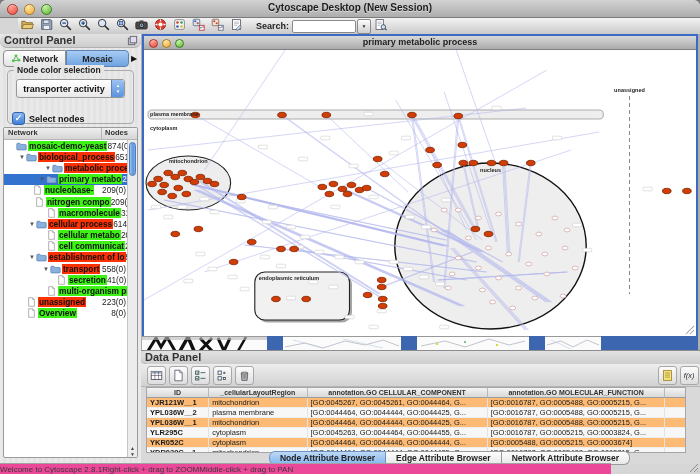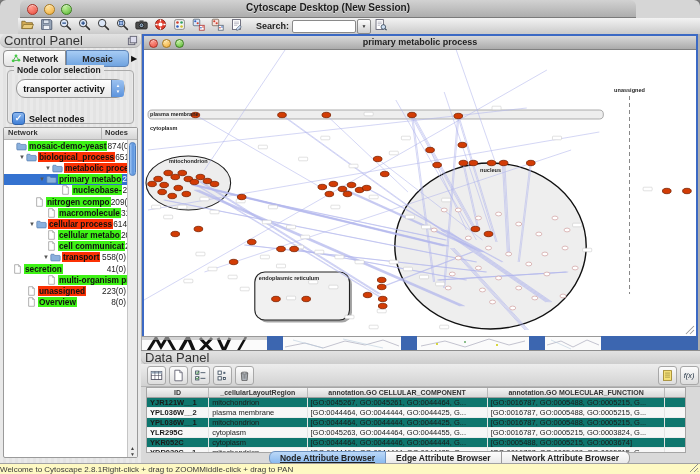--- a/index.html
+++ b/index.html
@@ -1,56 +1,56 @@
 <!DOCTYPE html>
 <html><head>
 <meta charset="utf-8">
 <style>
   html,body{margin:0;padding:0;background:#888;}
   body{font-family:"Liberation Sans",sans-serif;-webkit-font-smoothing:antialiased;}
   #app{position:relative;width:700px;height:474px;background:#d6d6d6;overflow:hidden;
        border-radius:6px 6px 0 0;box-shadow:0 0 4px rgba(0,0,0,.5);}
   
-  #titlebar{position:absolute;left:0;top:0;width:616px;height:17px;
-    background:linear-gradient(#d2d2d2,#adadad);border-bottom:1px solid #7a7a7a;border-radius:6px 6px 0 0;margin-left:20px;}
+  #titlebar{position:absolute;left:0;top:0;width:700px;height:17px;
+    background:linear-gradient(#d2d2d2,#adadad);border-bottom:1px solid #7a7a7a;border-radius:6px 6px 0 0;}
   .lights{position:absolute;left:7px;top:4px;display:flex;gap:6px;}
   .light{width:9px;height:9px;border-radius:50%;box-shadow:inset 0 1px 1px rgba(255,255,255,.6);}
   .light.red{background:radial-gradient(circle at 35% 30%,#ff9a8d,#e8493a);border:.5px solid #a93127;}
   .light.yellow{background:radial-gradient(circle at 35% 30%,#ffe29a,#f0a832);border:.5px solid #a87a1f;}
   .light.green{background:radial-gradient(circle at 35% 30%,#c0f09a,#53b52e);border:.5px solid #3c7d1f;}
   #win-title{position:absolute;left:0;right:0;top:2px;text-align:center;font-size:10px;font-weight:bold;color:#1c1c1c;text-shadow:0 1px 0 rgba(255,255,255,.5);}
   
   #toolbar{position:absolute;left:18px;top:18px;width:700px;height:16px;
     background:linear-gradient(#f3f3f3,#cacaca);border-bottom:1px solid #8d8d8d;
     display:flex;align-items:center;}
   .tb-btn{display:inline-flex;width:15px;height:15px;align-items:center;justify-content:center;margin:0 2px;}
   .tb-btn svg{width:13px;height:13px;}
   .tb-gap{width:12px;}
   #search-label{font-size:9px;font-weight:bold;color:#222;margin:0 3px 0 10px;}
   #search-input{width:58px;height:11px;border:1px solid #8a8a8a;border-radius:2px;font-size:8px;padding:0 2px;background:#fff;}
   #search-combo{width:12px;height:13px;margin-left:1px;border:1px solid #8a8a8a;border-radius:2px;
     background:linear-gradient(#fdfdfd,#cfcfcf);font-size:5px;line-height:13px;text-align:center;color:#333;}
   
   #control-panel{position:absolute;left:0;top:34px;width:141px;height:429px;
     background:repeating-linear-gradient(90deg,#e9e9e9 0 3px,#e3e3e3 3px 6px);border-right:1px solid #9a9a9a;}
-  .panel-title{height:13px;line-height:13px;font-size:13px;font-weight:normal;color:#333;padding-left:4px;
+  .panel-title{height:13px;line-height:13px;font-size:11px;font-weight:bold;color:#333;padding-left:4px;
     background:linear-gradient(#e2e2e2,#cdcdcd);border-bottom:1px solid #b0b0b0;position:relative;border-radius:7px;}
   .float-btn{position:absolute;right:3px;top:1px;width:11px;height:11px;}
   #cp-tabs{position:absolute;left:3px;top:16px;right:2px;height:17px;display:flex;align-items:center;}
   .cp-tab{flex:1;height:15px;display:flex;align-items:center;justify-content:center;gap:2px;
     border:1px solid #8f8f8f;background:linear-gradient(#fdfdfd,#e4e4e4);font-size:9px;font-weight:bold;color:#222;}
   .cp-tab:first-child{border-radius:4px 0 0 4px;}
   .cp-tab.active{background:linear-gradient(#a7ccf4,#6fa3e0);border-color:#5d83b5;border-radius:0 4px 4px 0;}
   .cp-tab svg{width:10px;height:10px;}
   #cp-tab-arrow{width:10px;font-size:8px;color:#111;text-align:center;}
   #node-color-group{position:absolute;left:5px;top:36px;right:5px;height:36px;
     border:1px solid #aaa;border-radius:4px;}
   #node-color-group .legend{position:absolute;top:-6px;left:6px;background:inherit;
     background:#e6e6e6;padding:0 3px;font-size:8.5px;font-weight:bold;color:#222;}
-  .combo-select{position:absolute;left:8px;right:8px;top:8px;height:17px;border:1px solid #979797;border-radius:9px;
+  .combo-select{position:absolute;left:8px;right:8px;top:8px;height:17px;border:1px solid #979797;border-radius:3px;
     background:linear-gradient(#ffffff,#e8e8e8);display:flex;align-items:center;justify-content:flex-end;}
   .combo-select .val{flex:1;font-size:9px;font-weight:bold;color:#111;text-align:center;}
   .combo-select .stepper{width:13px;height:17px;border-radius:0 3px 3px 0;border-left:1px solid #5d83b5;
     background:linear-gradient(#9cc2f0,#5b93dd);color:#fff;font-size:4.5px;line-height:5.5px;text-align:center;padding-top:3px;box-sizing:border-box;}
   #select-nodes{position:absolute;left:12px;top:78px;display:flex;align-items:center;gap:4px;}
   .aqua-check{width:11px;height:11px;border-radius:3px;border:1px solid #2d62ac;
     background:linear-gradient(#8cb8f0,#3f7fd6);color:#fff;font-size:9px;line-height:11px;text-align:center;font-weight:bold;}
   #select-nodes label{font-size:9px;font-weight:bold;color:#111;}
   #tree-box{position:absolute;left:3px;top:93px;right:3px;bottom:5px;background:#fff;border:1px solid #9a9a9a;border-radius:2px;}
   #tree-header{height:11px;display:flex;background:linear-gradient(#efefef,#d5d5d5);border-bottom:1px solid #b5b5b5;
@@ -87,37 +87,37 @@
   .bs.blue{background:#3c66b0;}
   .bs svg{width:100%;height:14px;display:block;}
   
   #data-panel{position:absolute;left:141px;top:350px;width:617px;height:113px;background:#d9d9d9;border-top:1px solid #8d8d8d;}
   #dp-toolbar{position:absolute;left:0;top:13px;right:0;height:22px;display:flex;align-items:center;
     background:linear-gradient(#ededed,#d2d2d2);border-bottom:1px solid #b5b5b5;}
   .dp-btn{width:17px;height:17px;margin:0 1.5px;border:1px solid #a8a8a8;border-radius:3px;background:linear-gradient(#fcfcfc,#ddd);
     display:inline-flex;align-items:center;justify-content:center;}
   .dp-btn svg{width:13px;height:13px;}
   #dp-tb-right{margin-left:auto;margin-right:14px;display:flex;}
-  #dp-table-wrap{position:absolute;left:5px;top:36px;width:538px;height:64px;background:#0f766e;border:1px solid #a5a5a5;overflow:hidden;}
+  #dp-table-wrap{position:absolute;left:5px;top:36px;width:538px;height:64px;background:#fdba74;border:1px solid #a5a5a5;overflow:hidden;}
   table{border-collapse:collapse;table-layout:fixed;width:637px;}
   th{height:9px;font-size:7px;font-weight:bold;color:#333;background:linear-gradient(#f4f4f4,#d8d8d8);
      border-right:1px solid #b9b9b9;border-bottom:1px solid #9e9e9e;overflow:hidden;white-space:nowrap;padding:0 2px;}
   td{height:9px;font-size:7.5px;color:#1a1a1a;border-right:1px solid #e3e3e3;border-bottom:1px solid #ededed;
      overflow:hidden;white-space:nowrap;padding:0 3px;}
   td.id{font-weight:bold;}
   tr:nth-child(even) td{background:#f7f7f7;}
   #dp-scroll{position:absolute;right:3px;top:36px;width:10px;height:64px;background:#ececec;border:1px solid #b5b5b5;}
   #dp-tabs{position:absolute;left:0;right:0;top:100px;display:flex;justify-content:center;}
   .dp-tab{height:12px;line-height:12px;padding:0 10px;font-size:8.5px;font-weight:bold;color:#222;
     background:linear-gradient(#fdfdfd,#e8e8e8);border:1px solid #9a9a9a;border-left:none;}
-  .dp-tab:first-child{border-left:1px solid #9a9a9a;border-radius:6px 0 0 6px;text-decoration:underline;}
+  .dp-tab:first-child{border-left:1px solid #9a9a9a;border-radius:6px 0 0 6px;}
   .dp-tab:last-child{border-radius:0 6px 6px 0;}
   .dp-tab.active{background:linear-gradient(#bcd8f7,#85b7ee);border-color:#6f94c2;}
   
-  #statusbar{position:absolute;left:0;top:463px;width:700px;height:11px;background:#fef9c3;border-top:1px solid #a2a2a2;
+  #statusbar{position:absolute;left:0;top:463px;width:611px;height:11px;background:#ec4899;border-top:1px solid #a2a2a2;
     font-size:8px;color:#3a3a3a;display:flex;align-items:center;}
   #statusbar span{margin-left:0;}
   #status-0{margin-left:8px;}
   #status-1{margin-left:55px;}
   #status-2{margin-left:40px;}
   #win-grip{position:absolute;right:1px;bottom:1px;width:10px;height:10px;}
 </style>
 </head>
 <body>
 
@@ -312,21 +312,21 @@
           <div class="tree-row selected" style="padding-left: 34px;">
             <span class="tw-exp">▼</span>
             <span class="tw-icon">
               <svg viewBox="0 0 14 12">
                 <path d="M1 3.5c0-.6.4-1 1-1h3l1 1.5h6c.6 0 1 .4 1 1V10c0 .6-.4 1-1 1H2c-.6 0-1-.4-1-1z" fill="#8ab0dd" stroke="#4a72a8" stroke-width=".8"></path>
               </svg>
             </span>
             <span class="tw-label green">primary metabo</span>
             <span class="tw-count">209(...</span>
           </div>
-          <div class="tree-row" style="padding-left: 48px; text-align: center;">
+          <div class="tree-row" style="padding-left: 20px; text-align: center;">
             <span class="tw-exp"></span>
             <span class="tw-icon">
               <svg viewBox="0 0 12 14">
                 <path d="M2 1h5.5L10 3.5V13H2z" fill="#fff" stroke="#888" stroke-width=".9"></path>
                 <path d="M7.5 1v2.5H10" fill="none" stroke="#888" stroke-width=".7"></path>
               </svg>
             </span>
             <span class="tw-label green">nucleobase-</span>
             <span class="tw-count">209(0)</span>
           </div>
@@ -377,31 +377,41 @@
             <span class="tw-exp"></span>
             <span class="tw-icon">
               <svg viewBox="0 0 12 14">
                 <path d="M2 1h5.5L10 3.5V13H2z" fill="#fff" stroke="#888" stroke-width=".9"></path>
                 <path d="M7.5 1v2.5H10" fill="none" stroke="#888" stroke-width=".7"></path>
               </svg>
             </span>
             <span class="tw-label green">cell communicat</span>
             <span class="tw-count">22(0)</span>
           </div>
+          <div class="tree-row" style="padding-left: 24px;">
+            <span class="tw-exp">▼</span>
+            <span class="tw-icon">
+              <svg viewBox="0 0 14 12">
+                <path d="M1 3.5c0-.6.4-1 1-1h3l1 1.5h6c.6 0 1 .4 1 1V10c0 .6-.4 1-1 1H2c-.6 0-1-.4-1-1z" fill="#8ab0dd" stroke="#4a72a8" stroke-width=".8"></path>
+              </svg>
+            </span>
+            <span class="tw-label red">establishment of lo</span>
+            <span class="tw-count">558(0)</span>
+          </div>
           <div class="tree-row" style="padding-left: 38px;">
             <span class="tw-exp">▼</span>
             <span class="tw-icon">
               <svg viewBox="0 0 14 12">
                 <path d="M1 3.5c0-.6.4-1 1-1h3l1 1.5h6c.6 0 1 .4 1 1V10c0 .6-.4 1-1 1H2c-.6 0-1-.4-1-1z" fill="#8ab0dd" stroke="#4a72a8" stroke-width=".8"></path>
               </svg>
             </span>
             <span class="tw-label red">transport</span>
             <span class="tw-count">558(0)</span>
           </div>
-          <div class="tree-row" style="">
+          <div class="tree-row" style="padding-left: 44px;">
             <span class="tw-exp"></span>
             <span class="tw-icon">
               <svg viewBox="0 0 12 14">
                 <path d="M2 1h5.5L10 3.5V13H2z" fill="#fff" stroke="#888" stroke-width=".9"></path>
                 <path d="M7.5 1v2.5H10" fill="none" stroke="#888" stroke-width=".7"></path>
               </svg>
             </span>
             <span class="tw-label green">secretion</span>
             <span class="tw-count">41(0)</span>
           </div>

